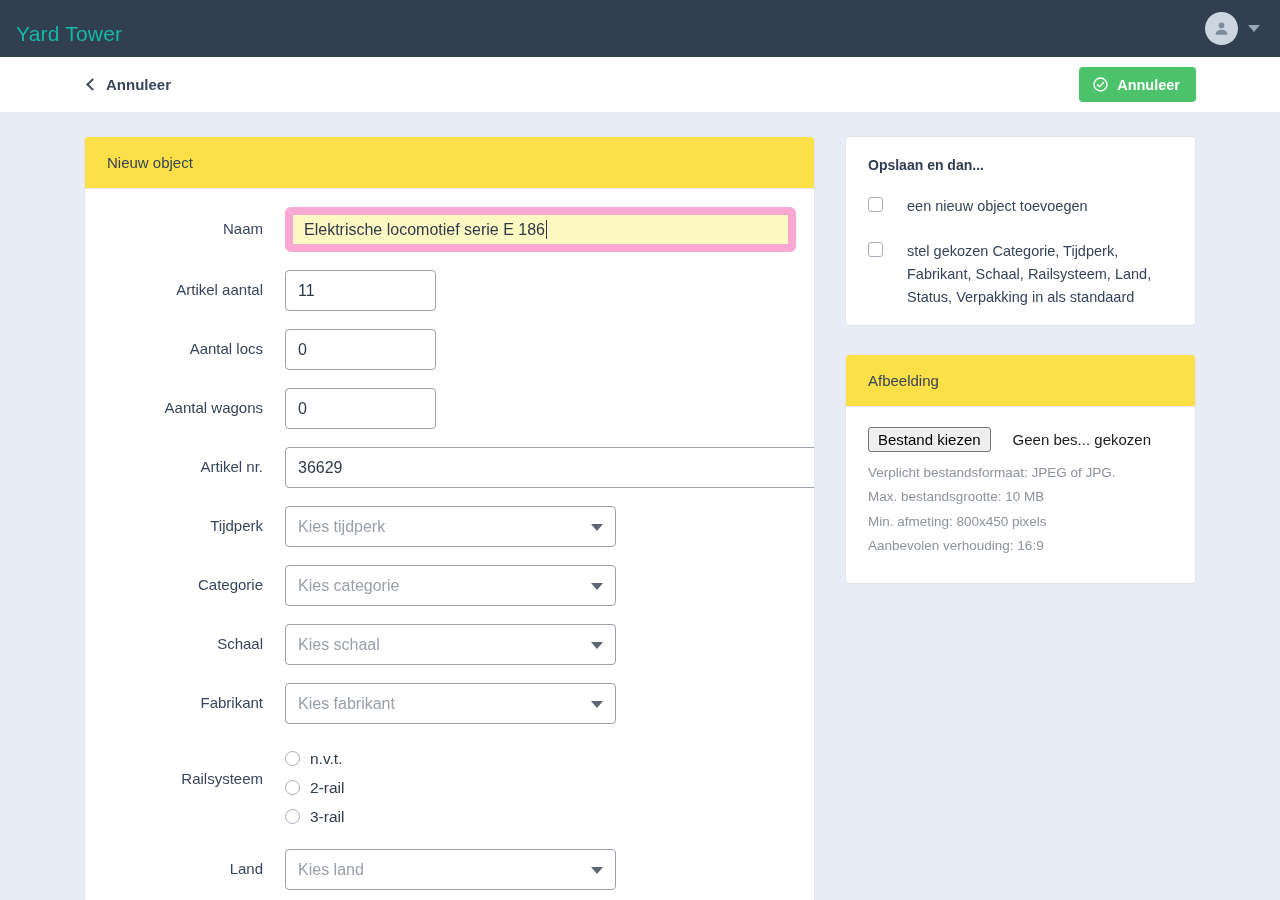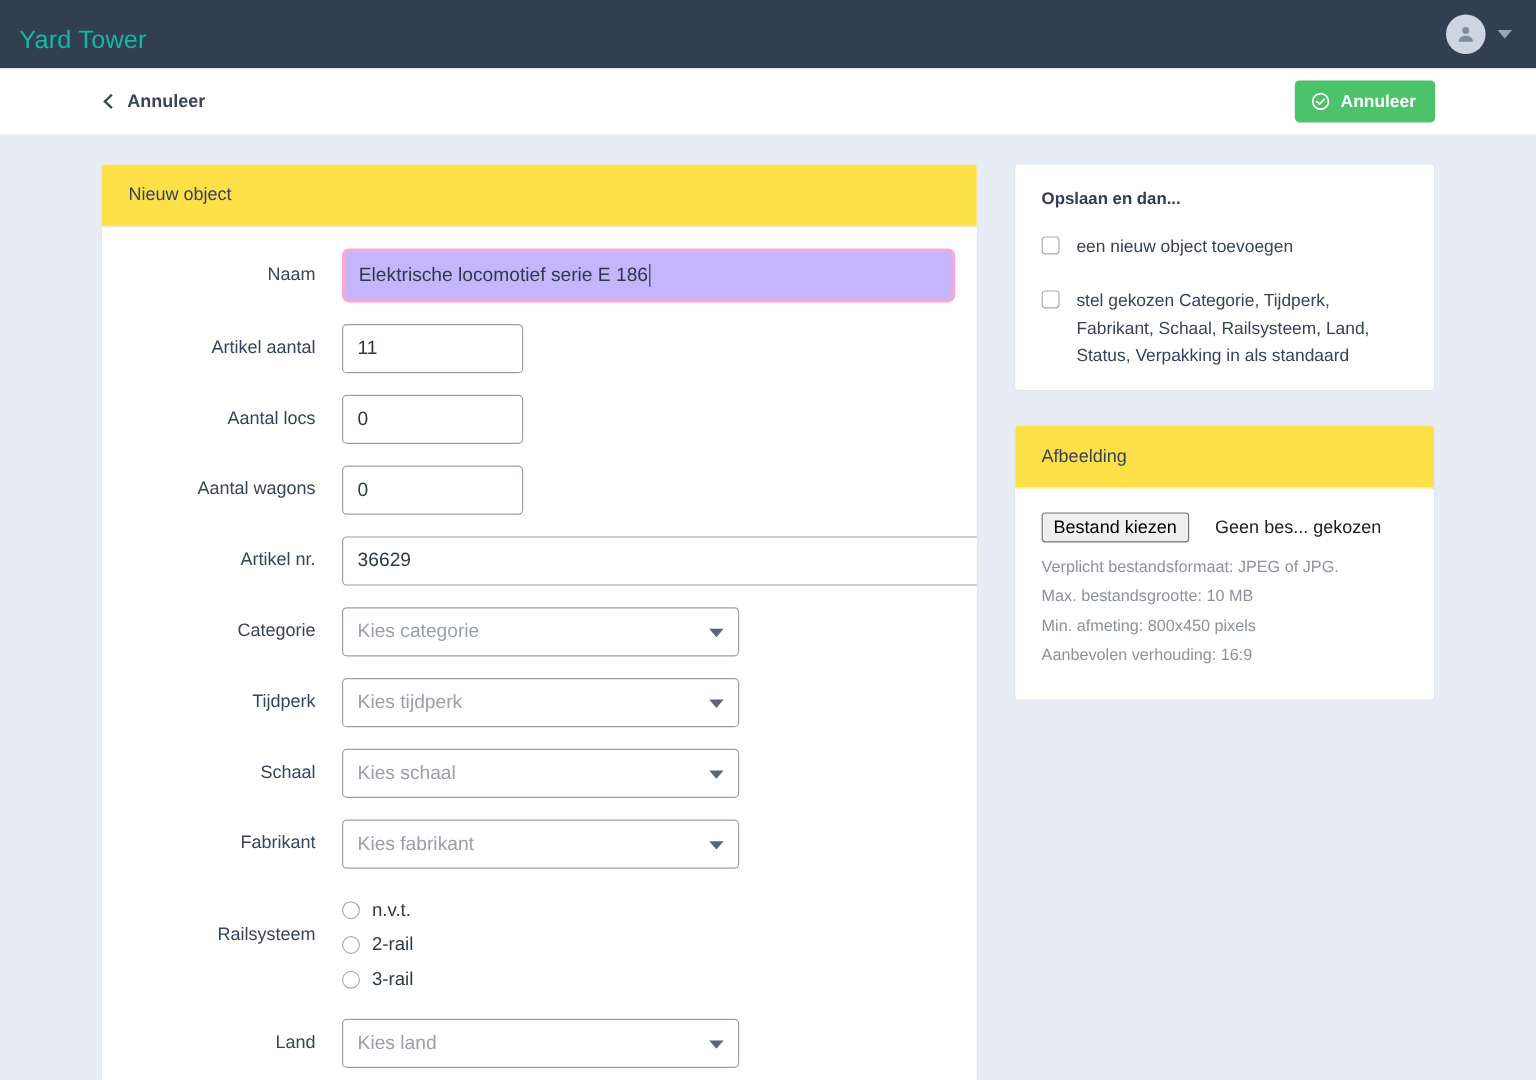--- a/index.html
+++ b/index.html
@@ -144,23 +144,23 @@
     font-family: "Liberation Sans", sans-serif;
     line-height: 39px;
   }
   .inp-wide { width: 603px; }
   .inp-narrow { width: 151px; }
 
   .inp-focus {
     position: relative;
     width: 511px;
     height: 45px;
-    border: 3px solid #f9a8d4;
+    border: 8px solid #f9a8d4;
     border-radius: 6px;
-    background: #c4b5fd;
+    background: #fef9c3;
     padding: 0 11px;
     display: flex;
     align-items: center;
     font-size: 16px;
     color: #2f3a49;
     margin-top: -2px;
   }
   .caretbar {
     display: inline-block;
     width: 1px;
@@ -212,21 +212,21 @@
   
   .side-card { margin-bottom: 28px; }
   .side-title {
     font-size: 14px;
     font-weight: 700;
     color: #2f3c52;
     margin-bottom: 22px;
   }
   .check-row {
     display: flex;
-    gap: 14px;
+    gap: 24px;
     margin-bottom: 22px;
     cursor: pointer;
     margin-top: 16px;
   }
   .check-row:last-child { margin-bottom: 2px; }
   .checkbox {
     width: 15px; height: 15px;
     border: 1px solid #a7aeb8;
     border-radius: 3px;
     background: #fff;
@@ -328,34 +328,34 @@
         </div>
 
         <div class="frow">
           <div class="flabel">Artikel nr.</div>
           <div class="fctrl">
             <div class="inp inp-wide">36629</div>
           </div>
         </div>
 
         <div class="frow">
+          <div class="flabel">Tijdperk</div>
+          <div class="fctrl">
+            <div class="sel">
+              <span>Kies tijdperk</span>
+              <span class="tri"></span>
+            </div>
+          </div>
+        </div>
+
+        <div class="frow">
           <div class="flabel">Categorie</div>
           <div class="fctrl">
             <div class="sel">
               <span>Kies categorie</span>
-              <span class="tri"></span>
-            </div>
-          </div>
-        </div>
-
-        <div class="frow">
-          <div class="flabel">Tijdperk</div>
-          <div class="fctrl">
-            <div class="sel">
-              <span>Kies tijdperk</span>
               <span class="tri"></span>
             </div>
           </div>
         </div>
 
         <div class="frow">
           <div class="flabel">Schaal</div>
           <div class="fctrl">
             <div class="sel">
               <span>Kies schaal</span>

